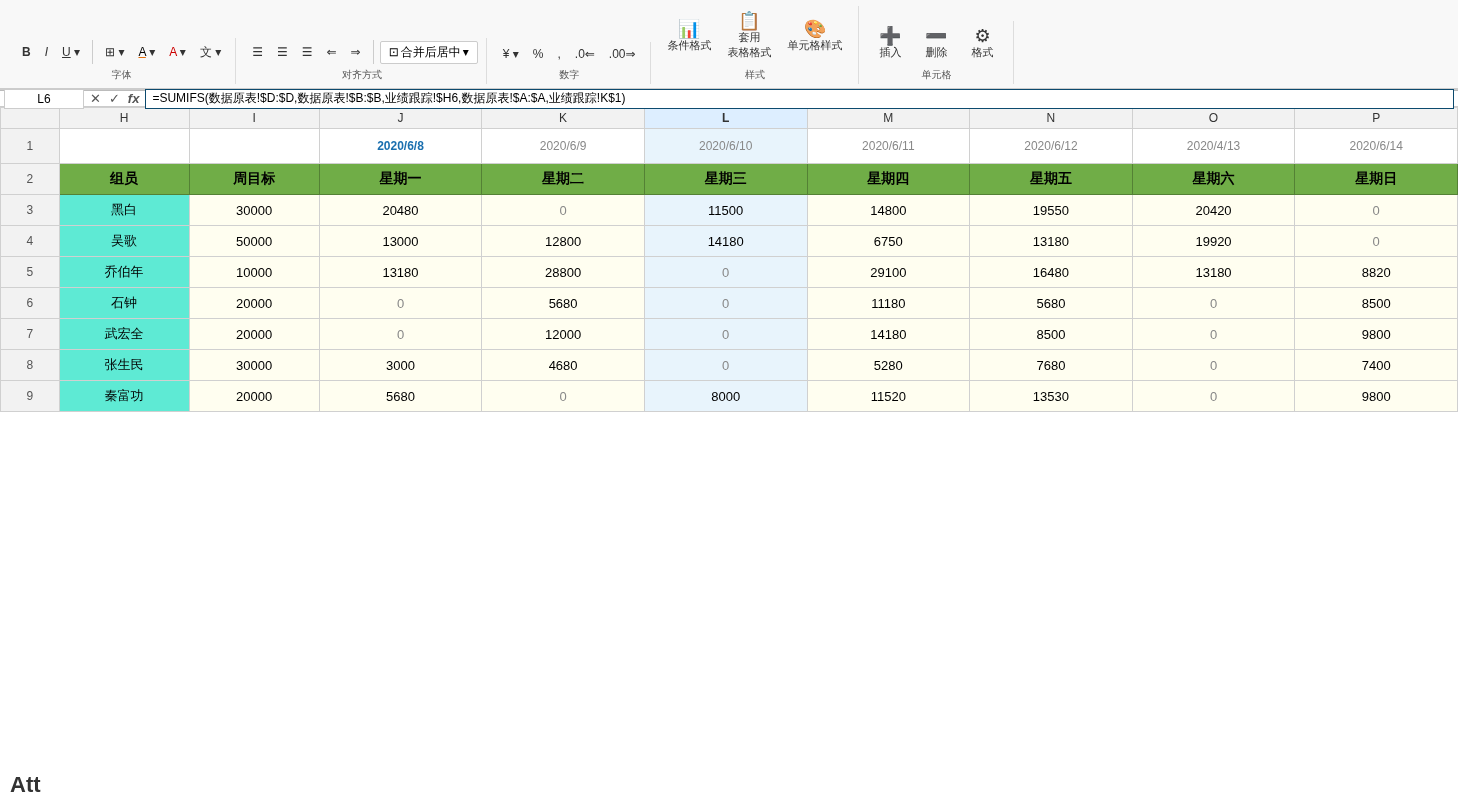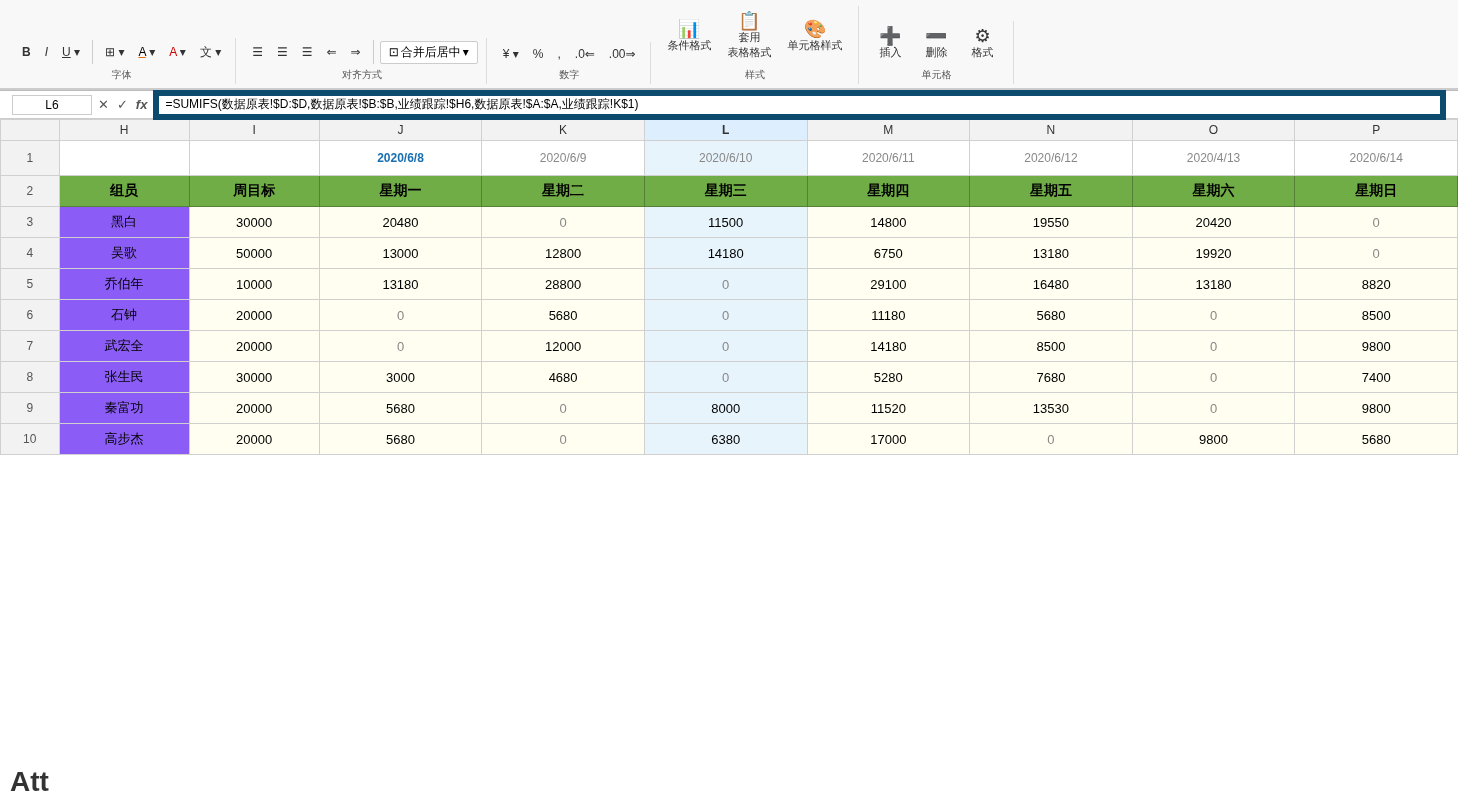--- a/index.html
+++ b/index.html
@@ -14,23 +14,23 @@
       height: 24px;
       background: #ccc;
       margin: 0 4px;
     }
 
     
     .formula-bar {
       display: flex;
       align-items: center;
       border-bottom: 1px solid #ccc;
-      padding: 2px 12px;
+      padding: 2px 4px;
       background: #fff;
-      height: 28px;
+      height: 16px;
       gap: 4px;
     }
     .formula-bar-cell-ref {
       width: 80px;
       border: 1px solid #ccc;
       padding: 2px 4px;
       font-size: 12px;
       text-align: center;
     }
     .formula-bar-icons {
@@ -39,21 +39,21 @@
       align-items: center;
       color: #555;
       font-size: 13px;
     }
     .formula-bar-icon {
       cursor: pointer;
       padding: 0 2px;
     }
     .formula-bar-formula {
       flex: 1;
-      border: 6px solid #0c4a6e;
+      border: 1px solid #0c4a6e;
       padding: 2px 6px;
       font-size: 12px;
       font-family: Arial, sans-serif;
     }
 
     
     .spreadsheet-container {
       overflow: auto;
       height: calc(100vh - 170px);
     }
@@ -119,42 +119,42 @@
 
     
     td.data-cell {
       border: 1px solid #d0d0d0;
       text-align: center;
       padding: 6px 4px;
       font-size: 13px;
       background: #fffef0;
     }
     td.data-cell.name-cell {
-      background: #8b5cf6;
+      background: #5eead4;
       font-weight: normal;
     }
     td.data-cell.zero-cell {
       color: #888;
     }
     td.data-cell.summary-row {
       background: #fffef0;
       font-weight: bold;
     }
 
     
     td.highlighted {
       background: #e8f4fc;
     }
 
     
     .att-text {
       position: fixed;
       bottom: 10px;
       left: 10px;
-      font-size: 28px;
+      font-size: 22px;
       font-weight: bold;
       color: #333;
     }
 
     
     .ribbon {
       background: #f8f8f8;
       border-bottom: 2px solid #ccc;
       padding: 2px 8px 4px;
       display: flex;
@@ -462,29 +462,17 @@
           <td class="data-cell name-cell">秦富功</td>
           <td class="data-cell">20000</td>
           <td class="data-cell">5680</td>
           <td class="data-cell zero-cell">0</td>
           <td class="data-cell highlighted">8000</td>
           <td class="data-cell">11520</td>
           <td class="data-cell">13530</td>
           <td class="data-cell zero-cell">0</td>
           <td class="data-cell">9800</td>
         </tr>
-        <tr>
-          <td class="col-row-num">10</td>
-          <td class="data-cell name-cell">高步杰</td>
-          <td class="data-cell">20000</td>
-          <td class="data-cell">5680</td>
-          <td class="data-cell zero-cell">0</td>
-          <td class="data-cell highlighted">6380</td>
-          <td class="data-cell">17000</td>
-          <td class="data-cell zero-cell">0</td>
-          <td class="data-cell">9800</td>
-          <td class="data-cell">5680</td>
-        </tr>
       </tbody>
   </table>
 </div>
 
 <div class="att-text">Att</div>
 
 </body></html>

